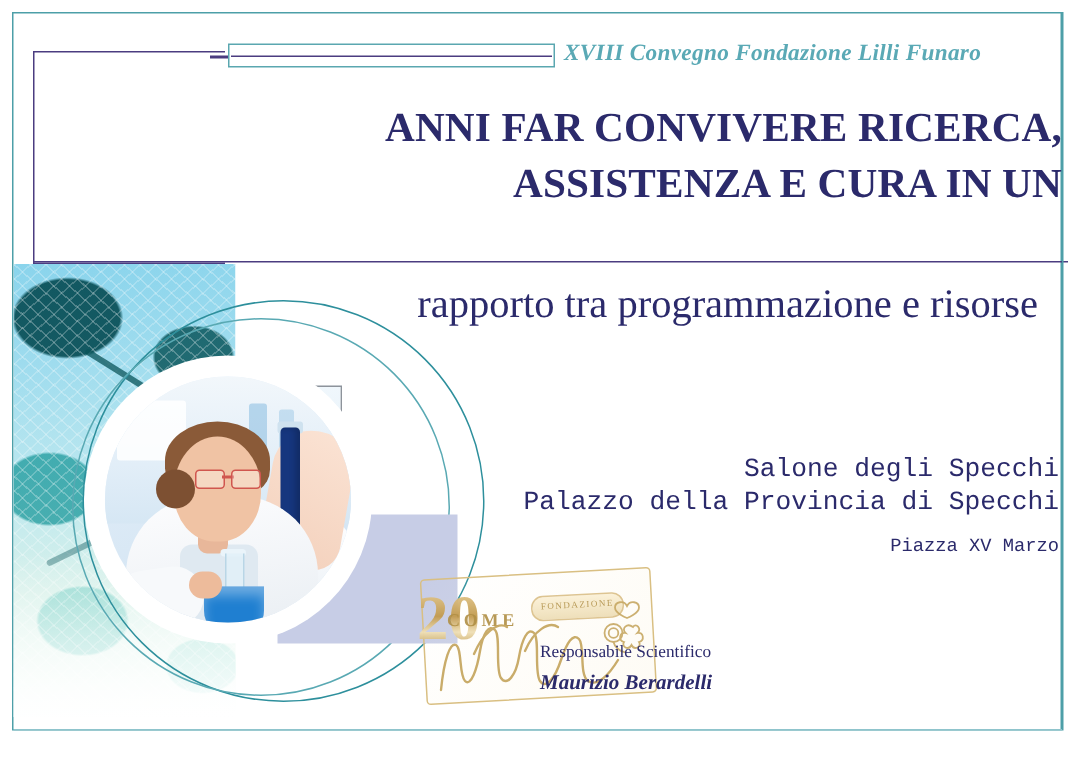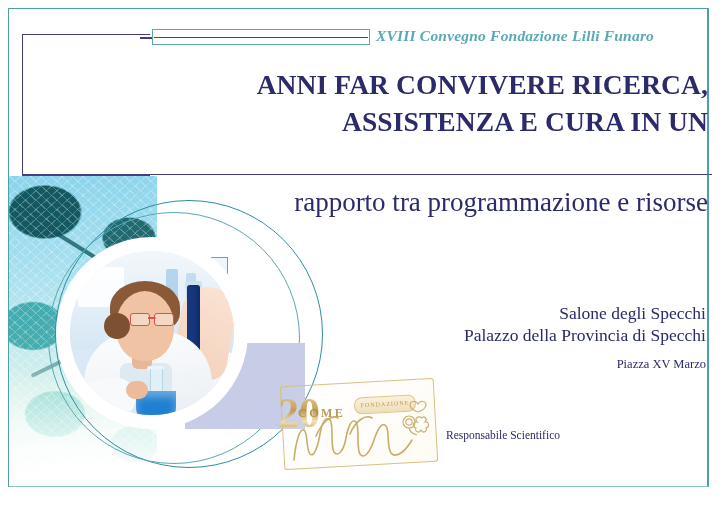--- a/index.html
+++ b/index.html
@@ -169,43 +169,43 @@
   .title{
     position:absolute;left:150px;top:66px;width:558px;
     text-align:right;color:#2b2a6b;
     font-family:"Liberation Serif", serif;
     font-weight:bold;font-size:27.5px;line-height:37px;letter-spacing:.1px;
   }
   .title .l1{display:block;}
   .title .l2{display:block;}
   .title .l3{display:block;}
   .subtitle{
-    position:absolute;left:150px;top:185px;width:558px;
+    position:absolute;left:134px;top:185px;width:558px;
     text-align:right;color:#2b2a6b;
     font-family:"Liberation Serif", serif;
     font-weight:normal;font-size:27px;line-height:34px;
   }
   .dates{
     position:absolute;left:300px;top:262px;width:406px;
     text-align:right;color:#4f99a8;
     font-family:"Liberation Serif", serif;
     font-weight:bold;font-size:21px;letter-spacing:.2px;
   }
   .venue{
     position:absolute;left:300px;top:302px;width:406px;
     text-align:right;color:#2b2a6b;
-    font-family:Liberation Serif, serif;
+    font-family:Liberation Mono, monospace;
   }
   .venue .v1{display:block;font-size:17.5px;line-height:22px;}
   .venue .v2{display:block;font-size:17.5px;line-height:22px;}
   .venue .v3{display:block;font-size:12.5px;line-height:20px;margin-top:8px;}
 
   .credit{
     position:absolute;left:360px;top:427px;width:286px;
-    text-align:center;color:#2b2a6b;
+    text-align:left;color:#2b2a6b;
     font-family:"Liberation Serif", serif;
   }
   .credit .c1{display:block;font-size:11.5px;line-height:17px;}
   .credit .c2{display:block;font-size:14px;line-height:20px;font-weight:bold;font-style:italic;margin-top:2px;}
 
   
   .logo{
     position:absolute;left:268px;top:378px;width:176px;height:96px;
   }
   .logo-card{
@@ -360,15 +360,16 @@
 
 
   <div class="venue">
     <span class="v1">Salone degli Specchi</span>
     <span class="v2">Palazzo della Provincia di Specchi</span>
     <span class="v3">Piazza XV Marzo</span>
   </div>
 
   <div class="credit">
     <span class="c1">Responsabile Scientifico</span>
+    <span class="c2">Maurizio Berardelli</span>
   </div>
 
 </div>
 
 </body></html>

